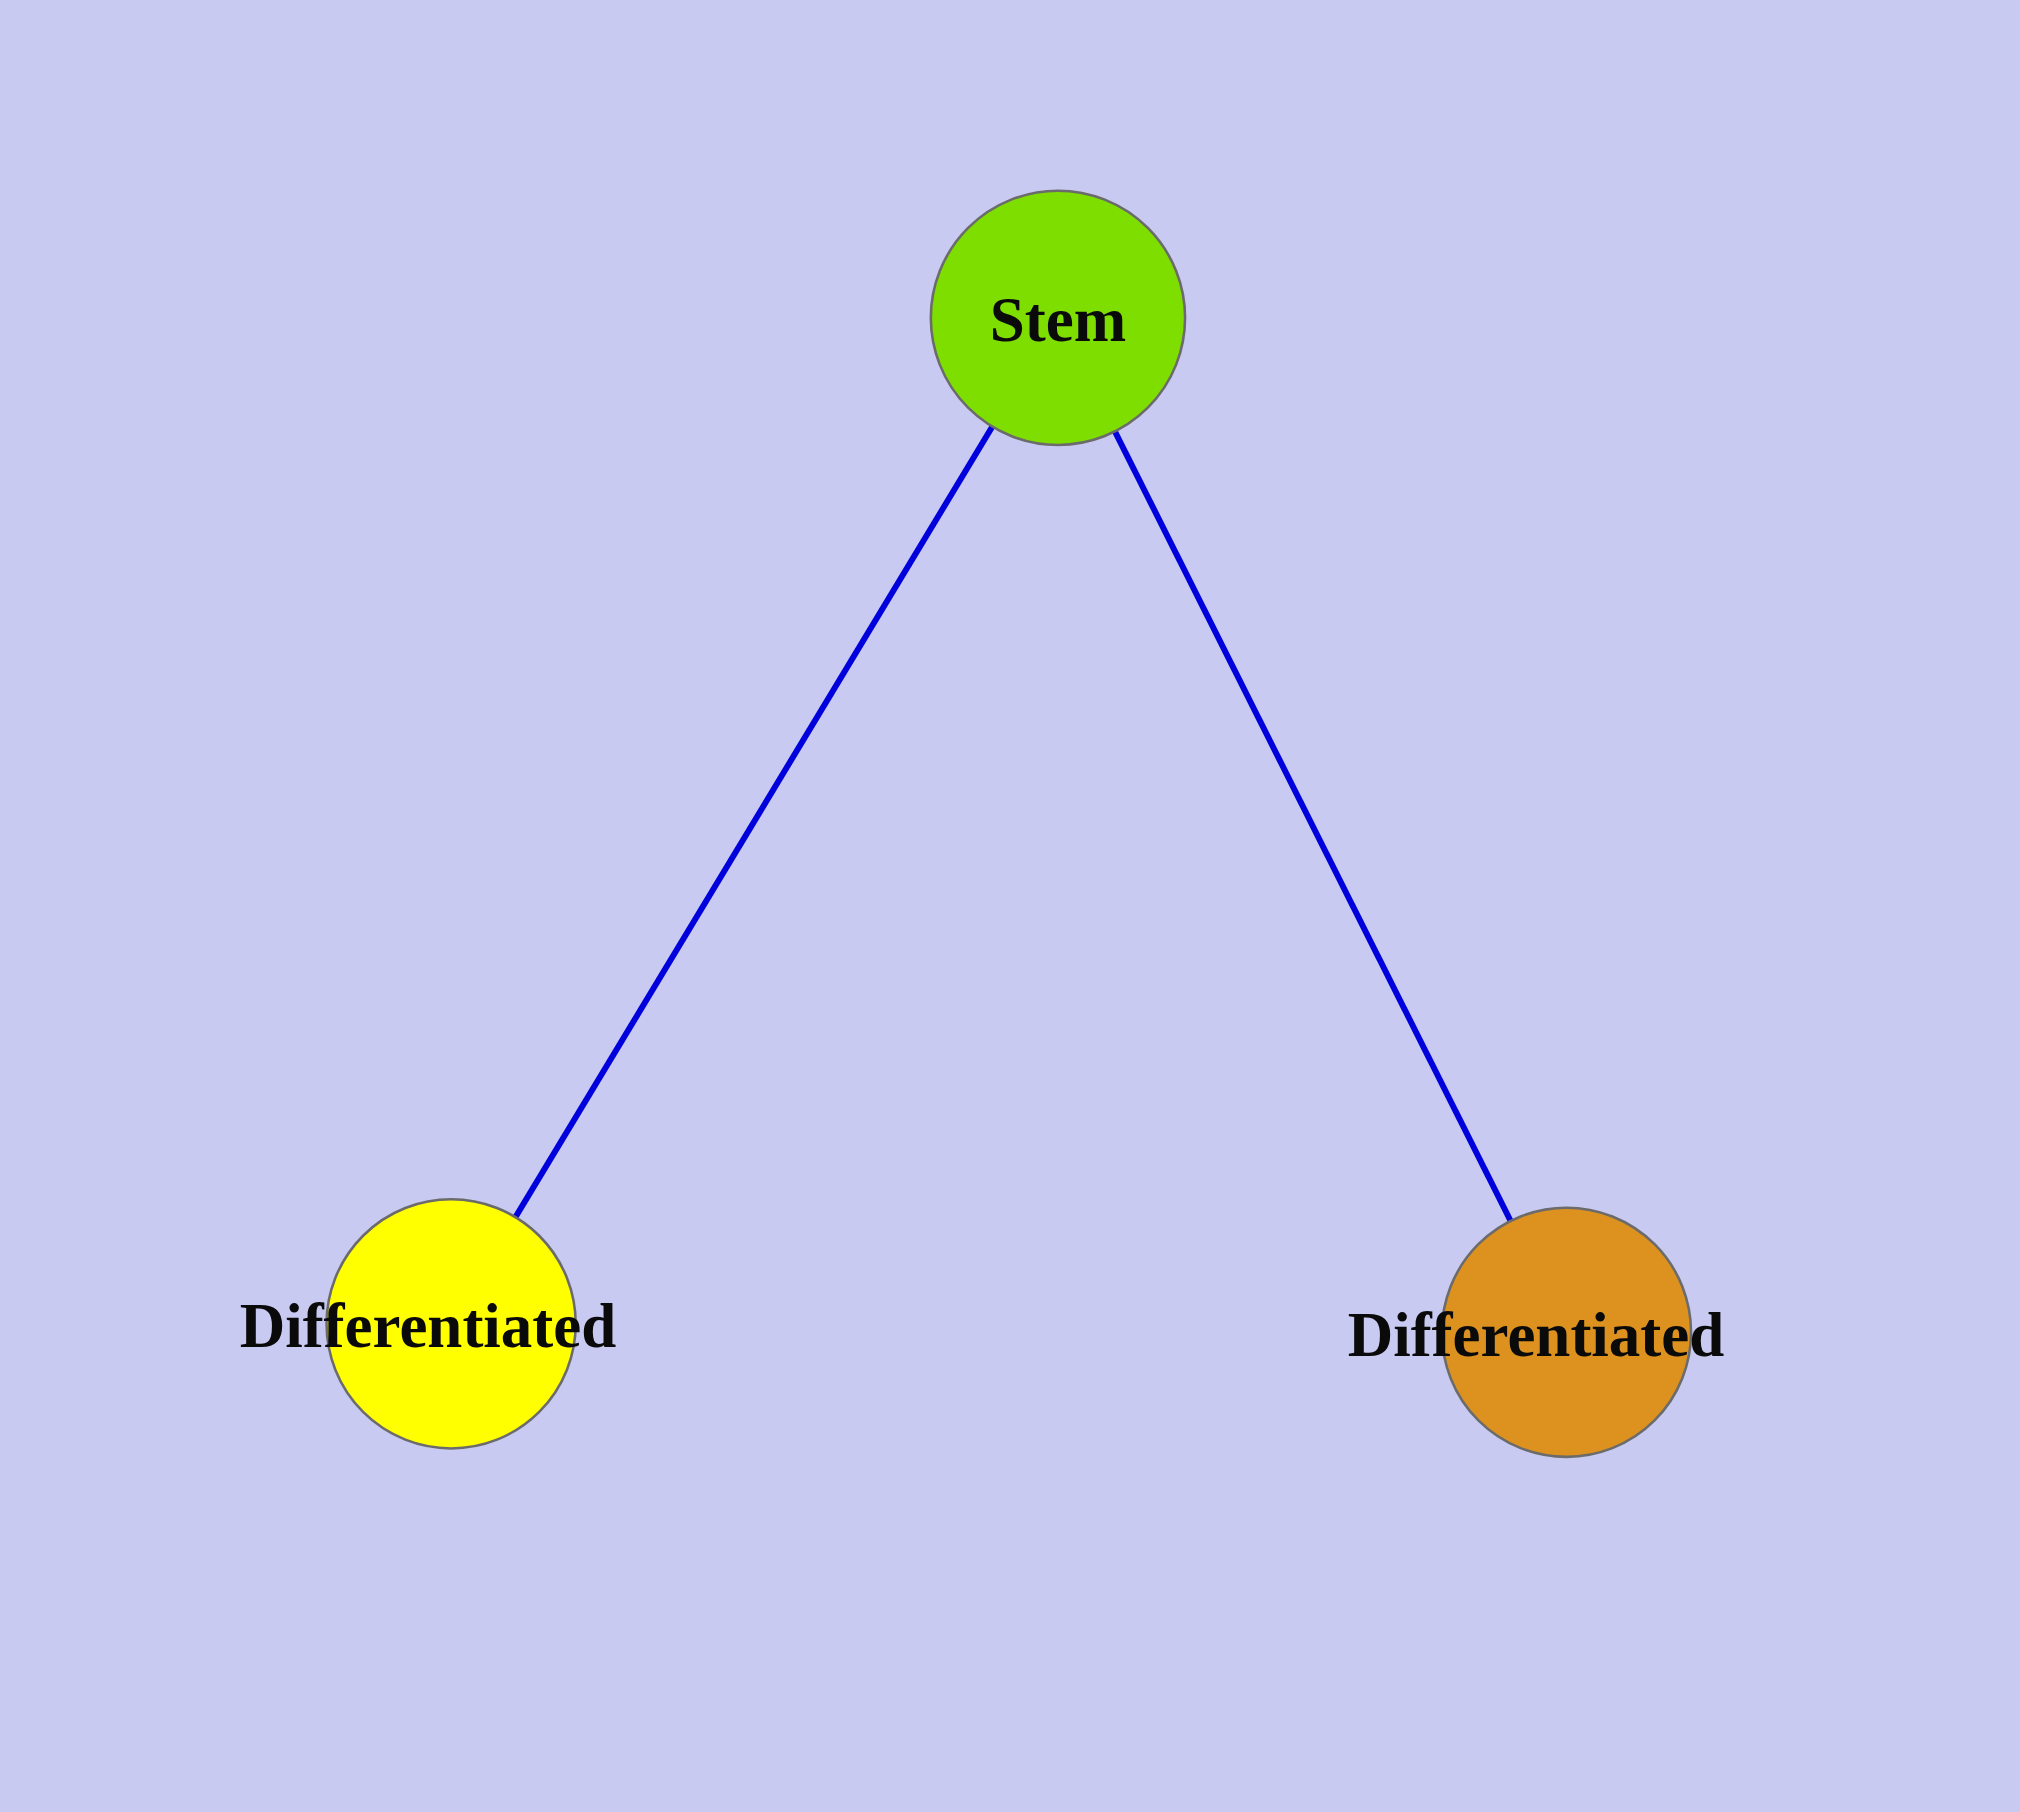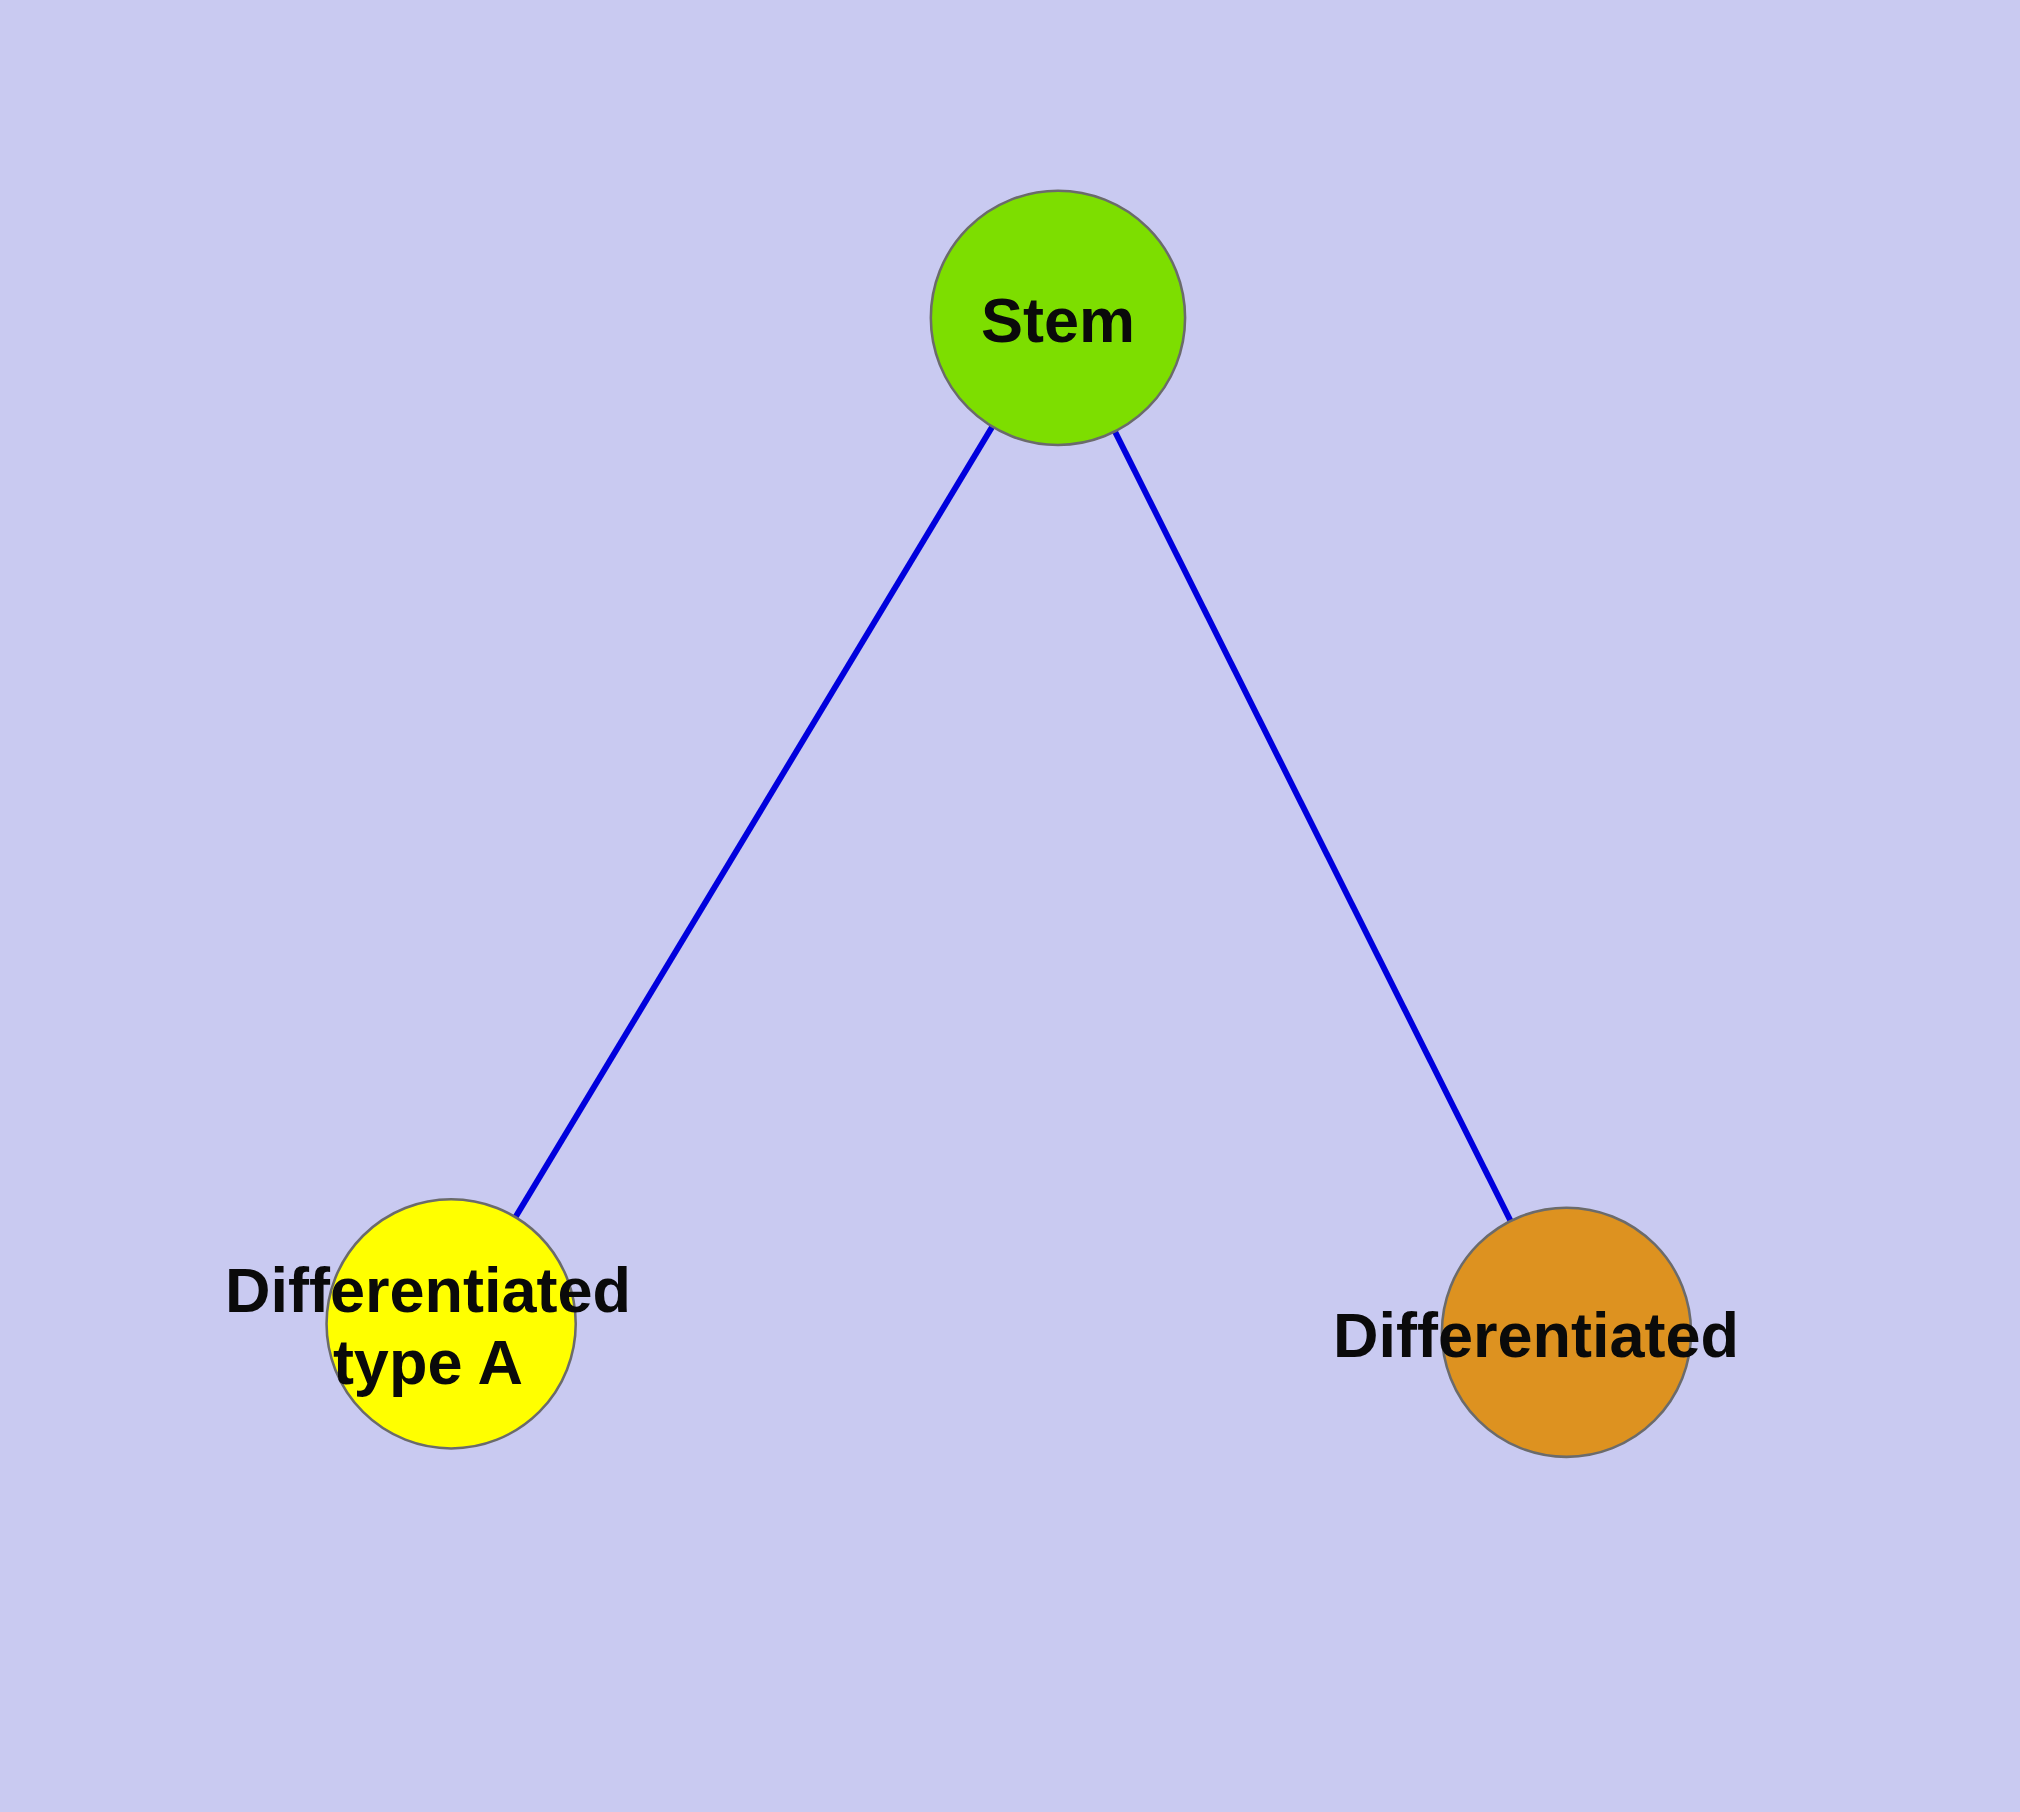--- a/index.html
+++ b/index.html
@@ -10,20 +10,21 @@
     width: 2021px;
     height: 1812px;
     background: #c9caf1;
     font-family: "Liberation Sans", sans-serif;
     overflow: hidden;
   }
   .canvas {
     position: relative;
     width: 2021px;
     height: 1327px;
+    font-family: Liberation Serif, serif;
   }
   .canvas svg {
     position: absolute;
     left: 0;
     top: 0;
   }
   .edge {
     stroke-width: 7;
     fill: none;
   }
@@ -56,21 +57,20 @@
 
     <circle class="node-circle" cx="1248" cy="375" r="150" fill="#7dde00" stroke="#6b6b6b"></circle>
     <circle class="node-circle" cx="532" cy="1562" r="147" fill="#ffff00" stroke="#6b6b6b"></circle>
     <circle class="node-circle" cx="1848" cy="1572" r="147" fill="#dd9220" stroke="#6b6b6b"></circle>
   </svg>
 
   <div class="label stem-label">Stem</div>
 
   <div class="label a-label">
     <div>Differentiated</div>
-    <div>type A</div>
   </div>
 
   <div class="label b-label">
     <div>Differentiated</div>
   </div>
 
 </div>
 
 
 </body></html>

